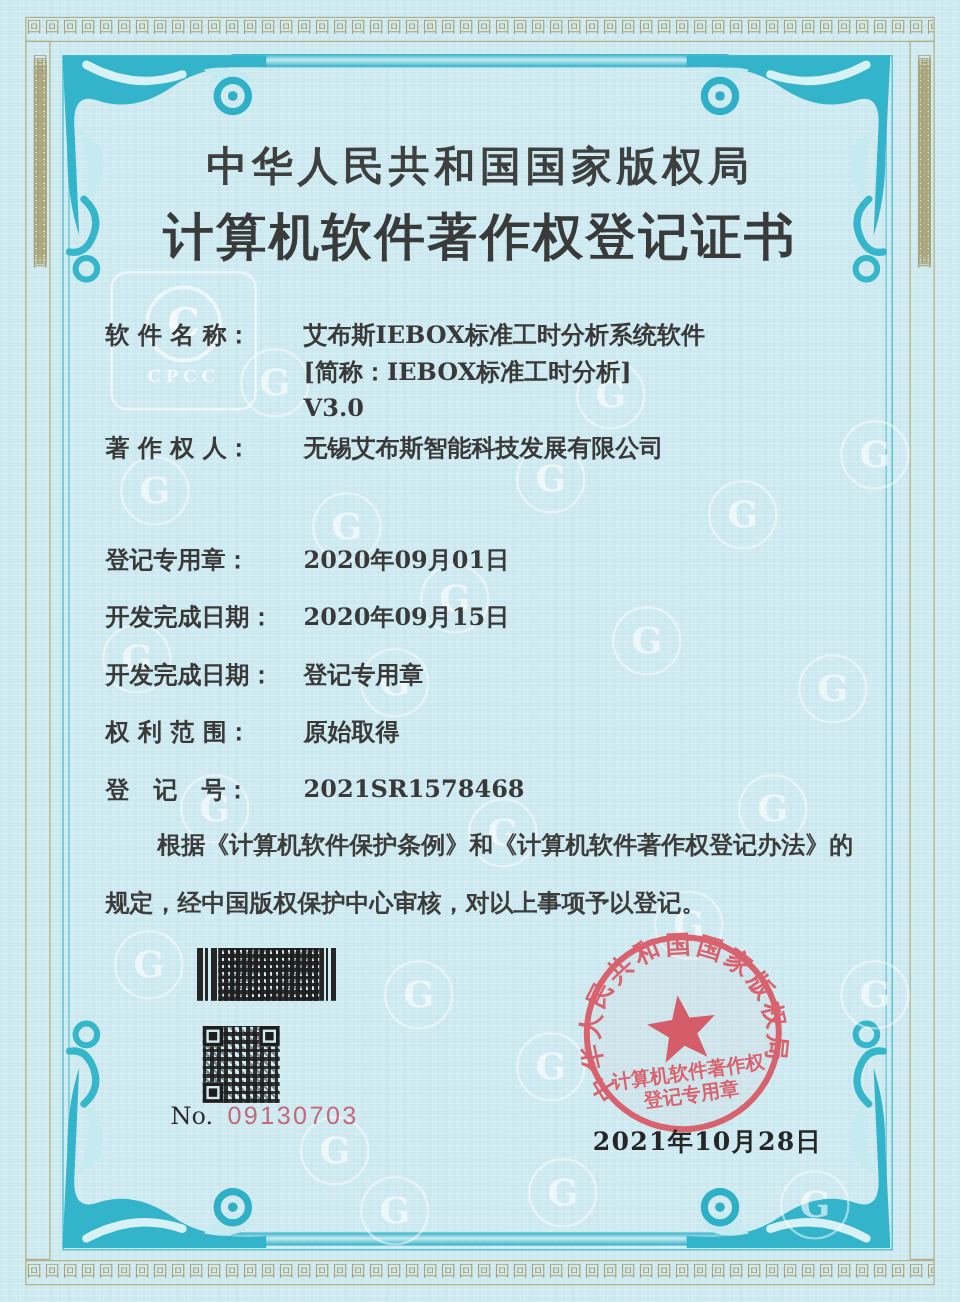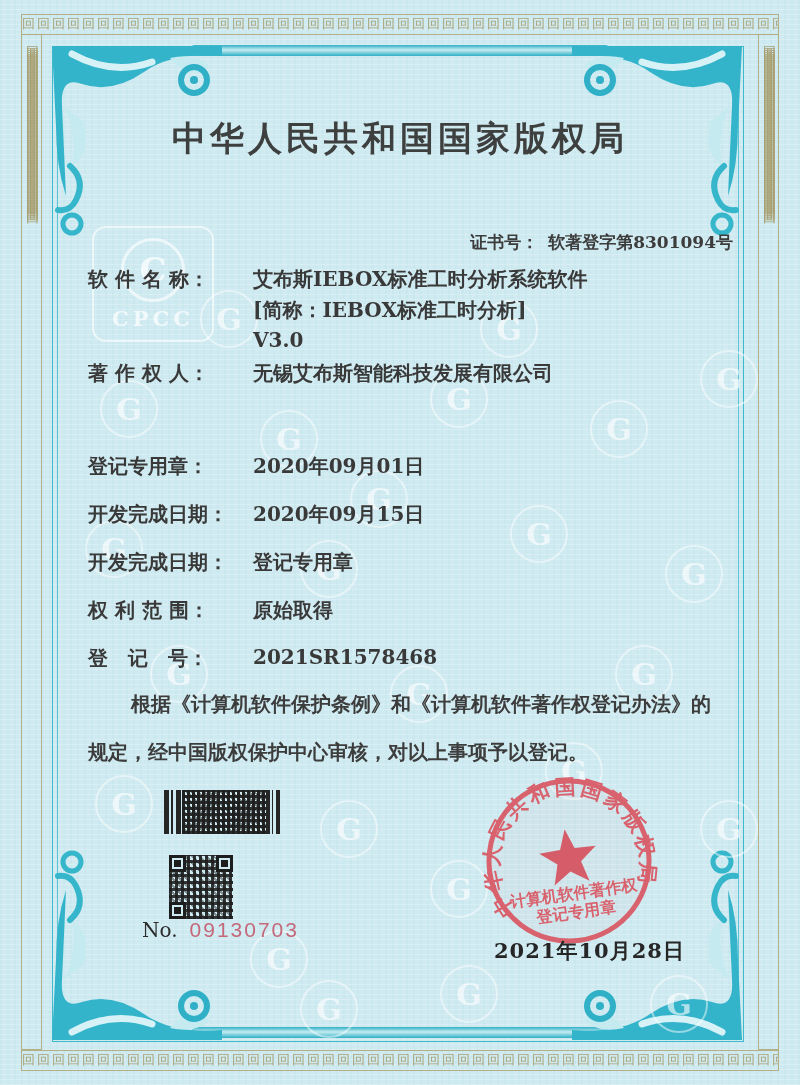--- a/index.html
+++ b/index.html
@@ -48,21 +48,21 @@
   .wm { position:absolute; width:54px; height:54px; border-radius:50%;
     border:2px solid rgba(255,255,255,.48); color:rgba(255,255,255,.62);
     display:flex; align-items:center; justify-content:center;
     font-size:30px; font-weight:bold; pointer-events:none; }
   .cpcc { position:absolute; left:92px; top:226px; width:118px; height:112px;
     border:2px solid rgba(255,255,255,.62); border-radius:14px; pointer-events:none;
     color:rgba(255,255,255,.72); text-align:center; }
   .cpcc .c-ring { margin:10px auto 0; width:58px; height:58px; border-radius:50%;
     border:3px solid rgba(255,255,255,.62); display:flex; align-items:center; justify-content:center;
     font-size:34px; font-weight:bold; }
-  .cpcc .c-txt { margin-top:4px; font-size:21px; letter-spacing:4px; font-weight:bold; }
+  .cpcc .c-txt { margin-top:4px; font-size:14px; letter-spacing:4px; font-weight:bold; }
 
   
   .issuer { position:absolute; top:116px; left:0; width:100%; text-align:center;
     font-size:34px; font-weight:bold; letter-spacing:4px; color:#3e4040; }
   .cert-title { position:absolute; top:170px; left:0; width:100%; text-align:center;
     font-size:42px; font-weight:bold; letter-spacing:2px; color:#393b3b; }
   .certno { position:absolute; top:231px; left:0; width:733px; text-align:right;
     font-size:17px; font-weight:bold; color:#3c3c3c; }
   .certno .lbl { margin-right:10px; }
   .frow { position:absolute; font-size:20px; font-weight:bold; color:#393939; white-space:nowrap; }
@@ -177,23 +177,21 @@
   <div class="wm" style="left:440px;top:965px">G</div>
   <div class="wm" style="left:650px;top:975px">G</div>
   <div class="wm" style="left:300px;top:980px">G</div>
 
   <div class="cpcc">
     <div class="c-ring">C</div>
     <div class="c-txt">CPCC</div>
   </div>
 
   <div class="issuer">中华人民共和国国家版权局</div>
-  <div class="certno">
-    <span class="lbl">证书号：</span><span>软著登字第8301094号</span>
-  </div>
+  <div class="cert-title">计算机软件著作权登记证书</div>
 
   <div class="frow" style="top:266px">
     <span class="lbl">软 件 名 称：</span>
     <span class="val">艾布斯IEBOX标准工时分析系统软件</span>
   </div>
   <div class="frow" style="top:297px">
     <span class="val">[简称：IEBOX标准工时分析]</span>
   </div>
   <div class="frow" style="top:328px">
     <span class="val">V3.0</span>

